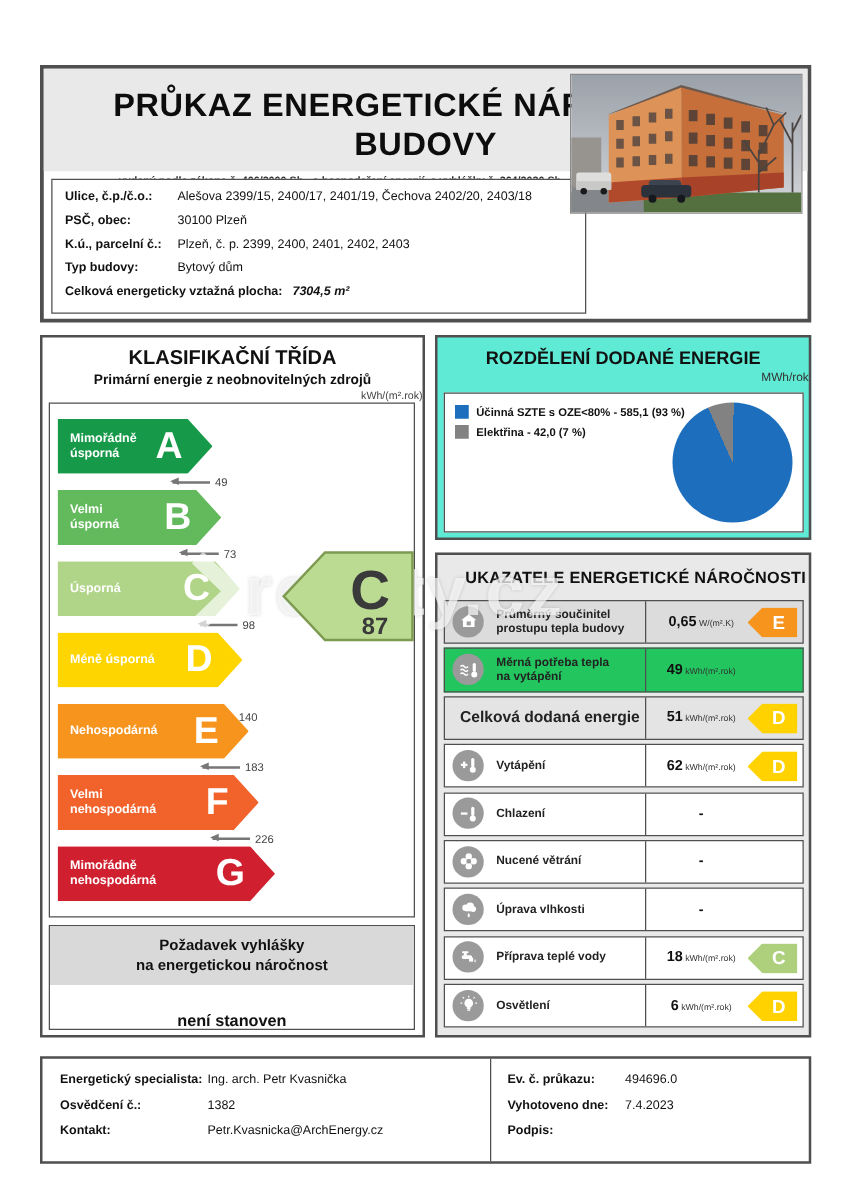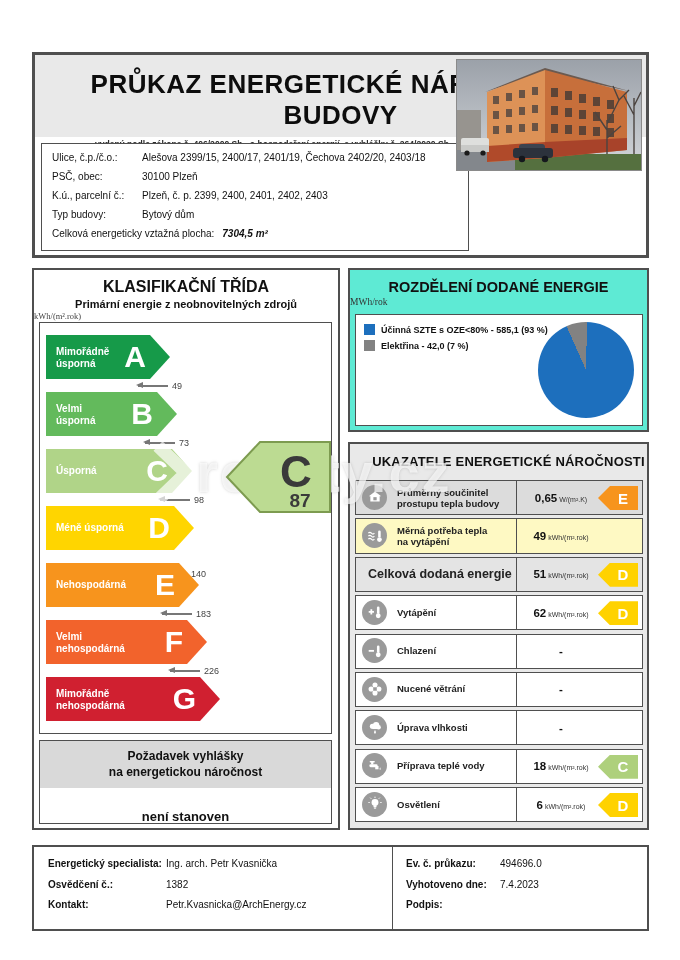--- a/index.html
+++ b/index.html
@@ -9,30 +9,30 @@
 
   
   #top-frame{left:32px;top:52px;width:617px;height:206px;}
   .header-band{position:relative;height:82px;background:#e9e9e9;text-align:center;
                box-sizing:border-box;padding-top:14px;}
   .doc-title{font-size:26px;font-weight:bold;letter-spacing:.5px;color:#0d0d0d;margin:0;}
   .doc-subtitle{font-size:8.6px;font-weight:bold;color:#2b2b2b;margin-top:8px;}
   #info-box{position:absolute;left:6px;top:88px;width:428px;height:108px;
             border:1.5px solid #4f4f4f;box-sizing:border-box;padding:8px 10px;background:#fff;}
   .f-field{display:flex;font-size:10px;margin-bottom:6.5px;line-height:1.25;}
-  .f-label{font-weight:normal;width:90px;flex:none;}
+  .f-label{font-weight:bold;width:90px;flex:none;}
   .f-field.wide .f-label{width:auto;margin-right:8px;}
   .f-field.wide .f-value{font-weight:bold;font-style:italic;}
   #photo{position:absolute;right:4px;top:4px;width:184px;height:110px;border:1px solid #8a8a8a;}
 
   
   #left-panel{left:32px;top:268px;width:308px;height:562px;border:2.5px solid #4f4f4f;}
   .panel-title{font-size:16px;font-weight:bold;text-align:center;margin-top:8px;}
   .panel-sub{font-size:11px;font-weight:bold;text-align:center;margin-top:2px;}
-  .panel-unit{font-size:8.5px;text-align:left;color:#444;margin-top:1px;font-family:Liberation Serif, serif;}
+  .panel-unit{font-size:8.5px;text-align:right;color:#444;margin-top:1px;}
   #scale-box{position:absolute;left:5px;top:52px;width:293px;height:412px;
              border:1.5px solid #4f4f4f;box-sizing:border-box;background:#fff;}
   .band{position:absolute;left:6px;height:44px;color:#fff;
         clip-path:polygon(0 0,calc(100% - 20px) 0,100% 50%,calc(100% - 20px) 100%,0 100%);}
   .band-label{position:absolute;left:10px;top:50%;transform:translateY(-50%);
               font-size:10px;font-weight:bold;line-height:1.15;white-space:pre-line;}
   .band-letter{position:absolute;right:24px;top:50%;transform:translateY(-50%);
                font-size:30px;font-weight:bold;}
   .threshold{position:absolute;left:6px;height:12px;display:flex;justify-content:flex-end;
              align-items:center;gap:4px;font-size:9px;color:#444;}
@@ -302,21 +302,21 @@
               <path d="M12 4.5 3.8 11h2v7h12.4v-7h2L12 4.5z" fill="#fff"></path>
               <rect x="9.8" y="12.2" width="4.4" height="4.2" fill="#9a9a9a"></rect>
             </svg>
           </span>
           <span class="ind-label">Průměrný součinitel
 prostupu tepla budovy</span>
           <span class="ind-div"></span>
           <span class="ind-value"><span>0,65</span><span class="ind-unit"> W/(m².K)</span></span>
           <span class="badge" style="background: rgb(247, 148, 29);">E</span>
         </div>
-        <div class="ind-row" style="background: #fef9c3;">
+        <div class="ind-row" style="background: #22c55e;">
           <span class="ind-icon">
             <svg width="18" height="18" viewBox="0 0 24 24">
               <path d="M3.2 8.3c1.3-1.6 2.7-1.6 4 0s2.7 1.6 4 0" stroke="#fff" stroke-width="1.6" fill="none"></path>
               <path d="M3.2 12.3c1.3-1.6 2.7-1.6 4 0s2.7 1.6 4 0" stroke="#fff" stroke-width="1.6" fill="none"></path>
               <path d="M3.2 16.3c1.3-1.6 2.7-1.6 4 0s2.7 1.6 4 0" stroke="#fff" stroke-width="1.6" fill="none"></path>
               <rect x="16.2" y="4.5" width="3.4" height="9.5" rx="1.7" fill="#fff"></rect>
               <circle cx="17.9" cy="16.8" r="3.2" fill="#fff"></circle>
             </svg>
           </span>
           <span class="ind-label">Měrná potřeba tepla

